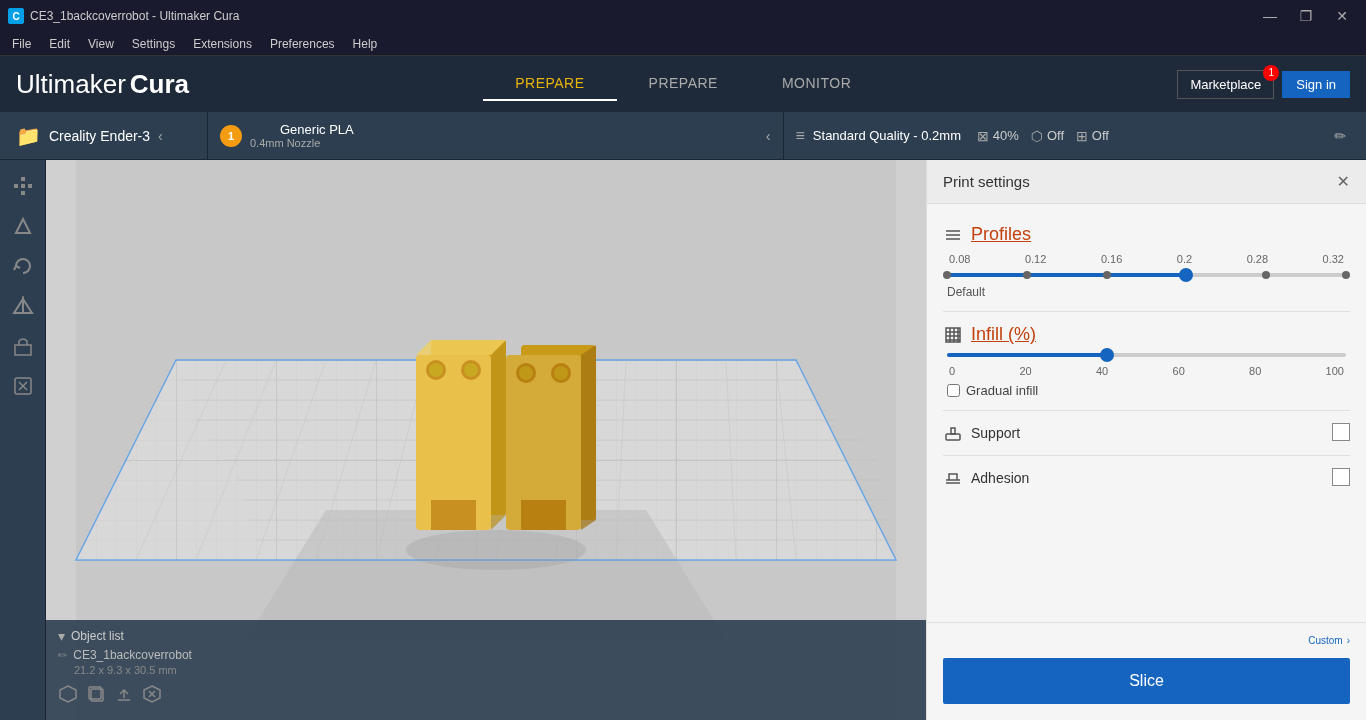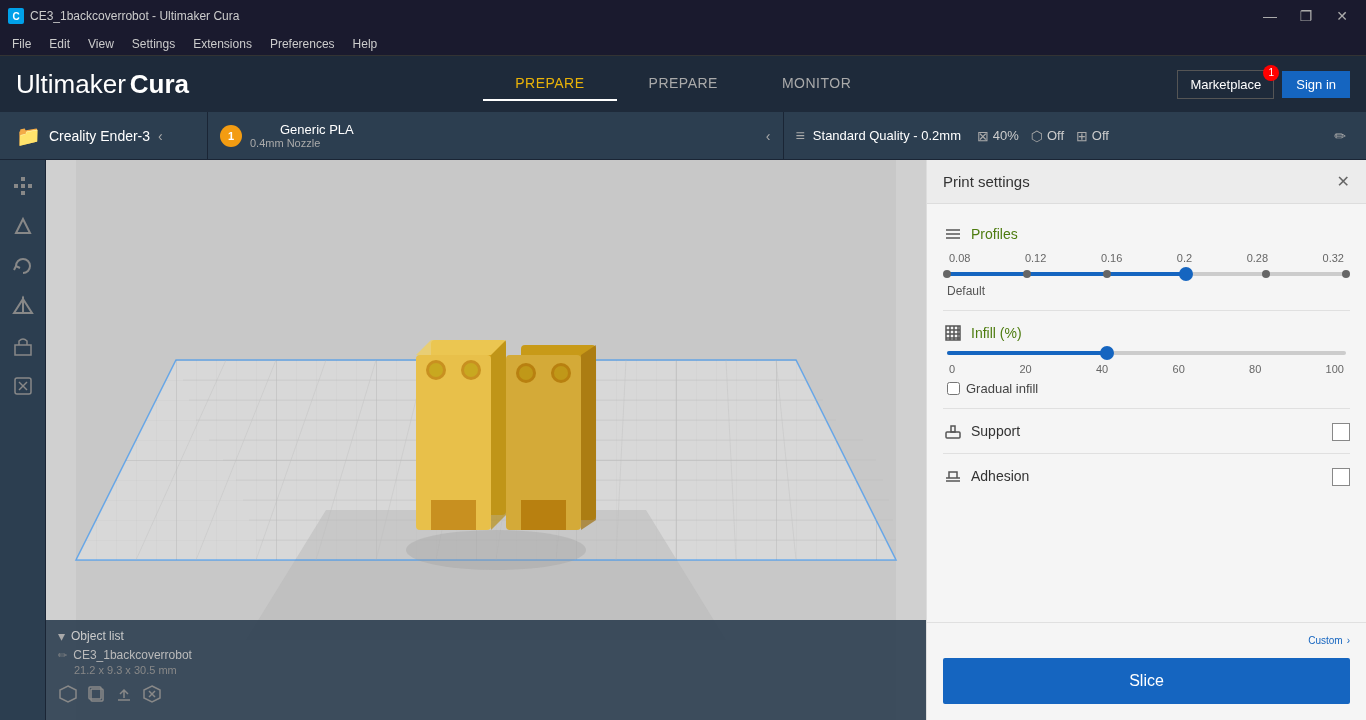--- a/index.html
+++ b/index.html
@@ -218,21 +218,21 @@
     #ps-close { cursor: pointer; color: #666; font-size: 16px; }
 
     #ps-content { flex: 1; padding: 8px 16px; overflow-y: auto; }
 
     
     .ps-row {
       padding: 12px 0;
       border-bottom: 1px solid #e0e0e0;
     }
     .ps-row-header { display: flex; align-items: center; gap: 8px; margin-bottom: 8px; }
-    .ps-row-label { font-size: 14px; color: #4d7c0f; font-weight: 400; }
+    .ps-row-label { font-size: 18px; color: #c2410c; font-weight: 400; text-decoration: underline; }
     .ps-icon { width: 20px; height: 20px; display: flex; align-items: center; justify-content: center; color: #555; }
 
     
     .profile-slider-container { padding: 0 4px; }
     .slider-labels { display: flex; justify-content: space-between; font-size: 11px; color: #666; margin-bottom: 4px; padding: 0 2px; }
     .default-label { font-size: 12px; color: #555; margin-top: 4px; text-align: left; }
     .slider-track {
       position: relative;
       height: 4px;
       background: #ccc;
@@ -262,21 +262,21 @@
     .infill-slider-container { padding: 0 4px; }
     .infill-track { position: relative; height: 4px; background: #ccc; border-radius: 2px; margin: 8px 0; }
     .infill-fill { position: absolute; height: 100%; background: #1565c0; border-radius: 2px; }
     .infill-thumb { position: absolute; width: 14px; height: 14px; background: #1565c0; border-radius: 50%; top: -5px; transform: translateX(-50%); cursor: pointer; }
     .infill-labels { display: flex; justify-content: space-between; font-size: 11px; color: #666; padding: 0 2px; }
     .gradual-infill { display: flex; align-items: center; gap: 6px; margin-top: 6px; }
     .gradual-infill input[type=checkbox] { cursor: pointer; }
     .gradual-infill label { font-size: 13px; color: #444; cursor: pointer; }
 
     
-    .setting-row { display: flex; align-items: flex-end; justify-content: space-between; padding: 12px 0; border-bottom: 1px solid #e0e0e0; }
+    .setting-row { display: flex; align-items: flex-start; justify-content: space-between; padding: 12px 0; border-bottom: 1px solid #e0e0e0; }
     .setting-row-left { display: flex; align-items: center; gap: 8px; }
     .setting-label { font-size: 14px; color: #333; }
     .setting-checkbox { width: 18px; height: 18px; border: 1.5px solid #888; background: white; display: flex; align-items: center; justify-content: center; cursor: pointer; }
 
     
     #ps-footer {
       padding: 12px 16px;
       display: flex;
       justify-content: flex-end;
       border-top: 1px solid #e0e0e0;

